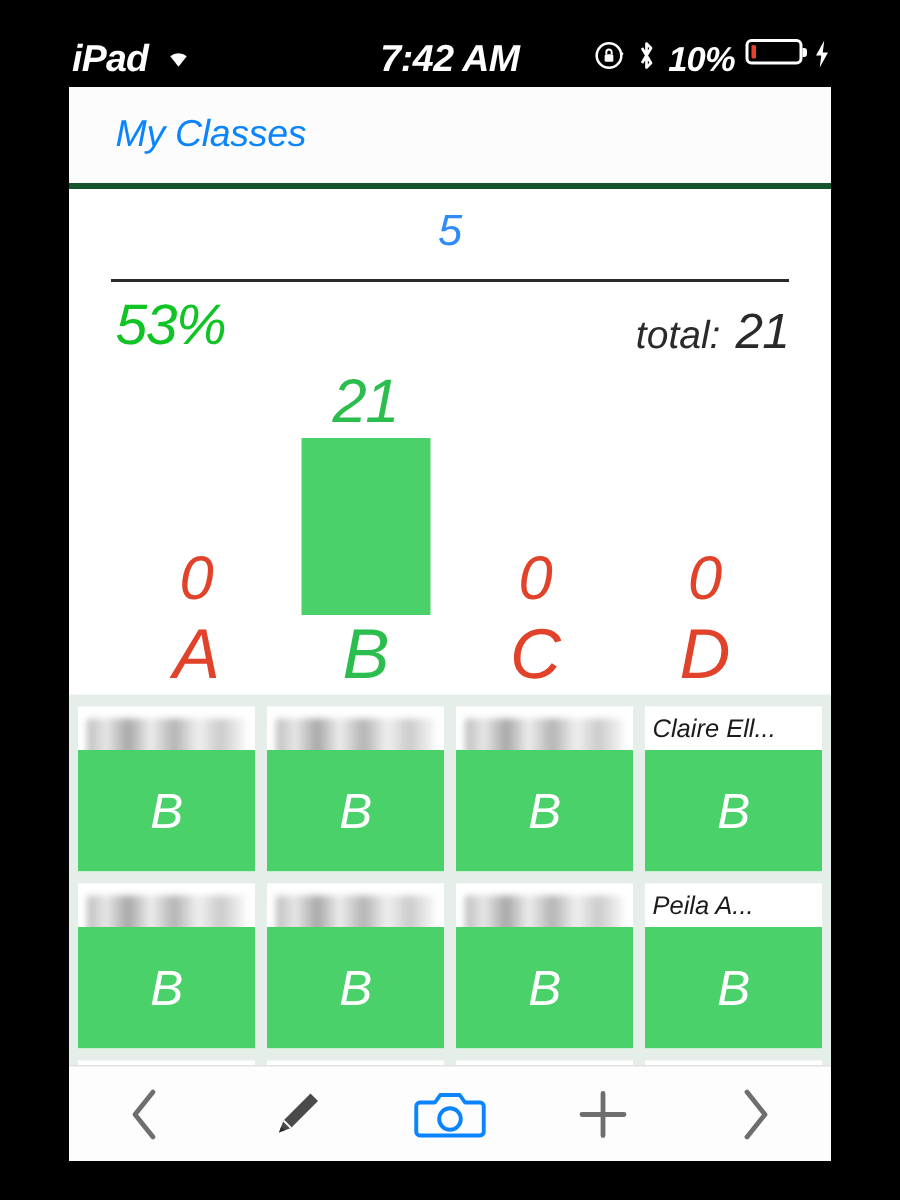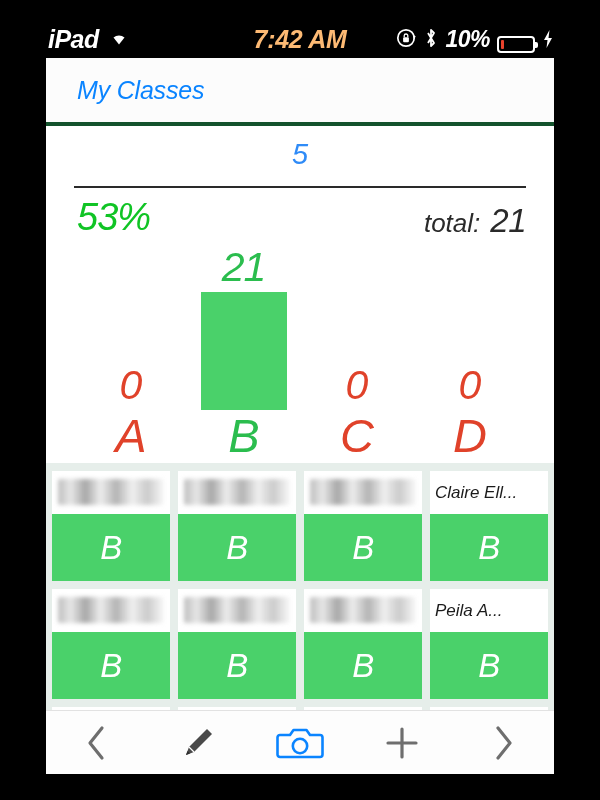--- a/index.html
+++ b/index.html
@@ -43,27 +43,27 @@
     letter-spacing: -0.5px;
     color: #ffffff;
   }
   .sb-center {
     position: absolute;
     left: 0; width: 600px;
     text-align: center;
     font-size: 25px;
     font-weight: bold;
     letter-spacing: -0.3px;
-    color: #fdba74;
+    color: #ffffff;
   }
   .sb-right {
     position: absolute;
     right: 46px;
     display: flex;
-    align-items: flex-end;
+    align-items: flex-start;
     gap: 7px;
   }
   .sb-battery-pct {
     font-size: 23px;
     font-weight: bold;
     color: #ffffff;
     letter-spacing: -0.5px;
   }
   .battery-shell {
     position: relative;
@@ -215,21 +215,21 @@
   }
   .student-card {
     background: #ffffff;
     overflow: hidden;
     height: 110px;
     display: flex;
     flex-direction: column;
     cursor: pointer;
   }
   .card-name {
-    height: 43px;
+    height: 29px;
     display: flex;
     align-items: center;
     padding: 0 5px;
     font-size: 17px;
     color: #1b1b1b;
     white-space: nowrap;
     overflow: hidden;
   }
   .card-name.redacted {
     position: relative;

